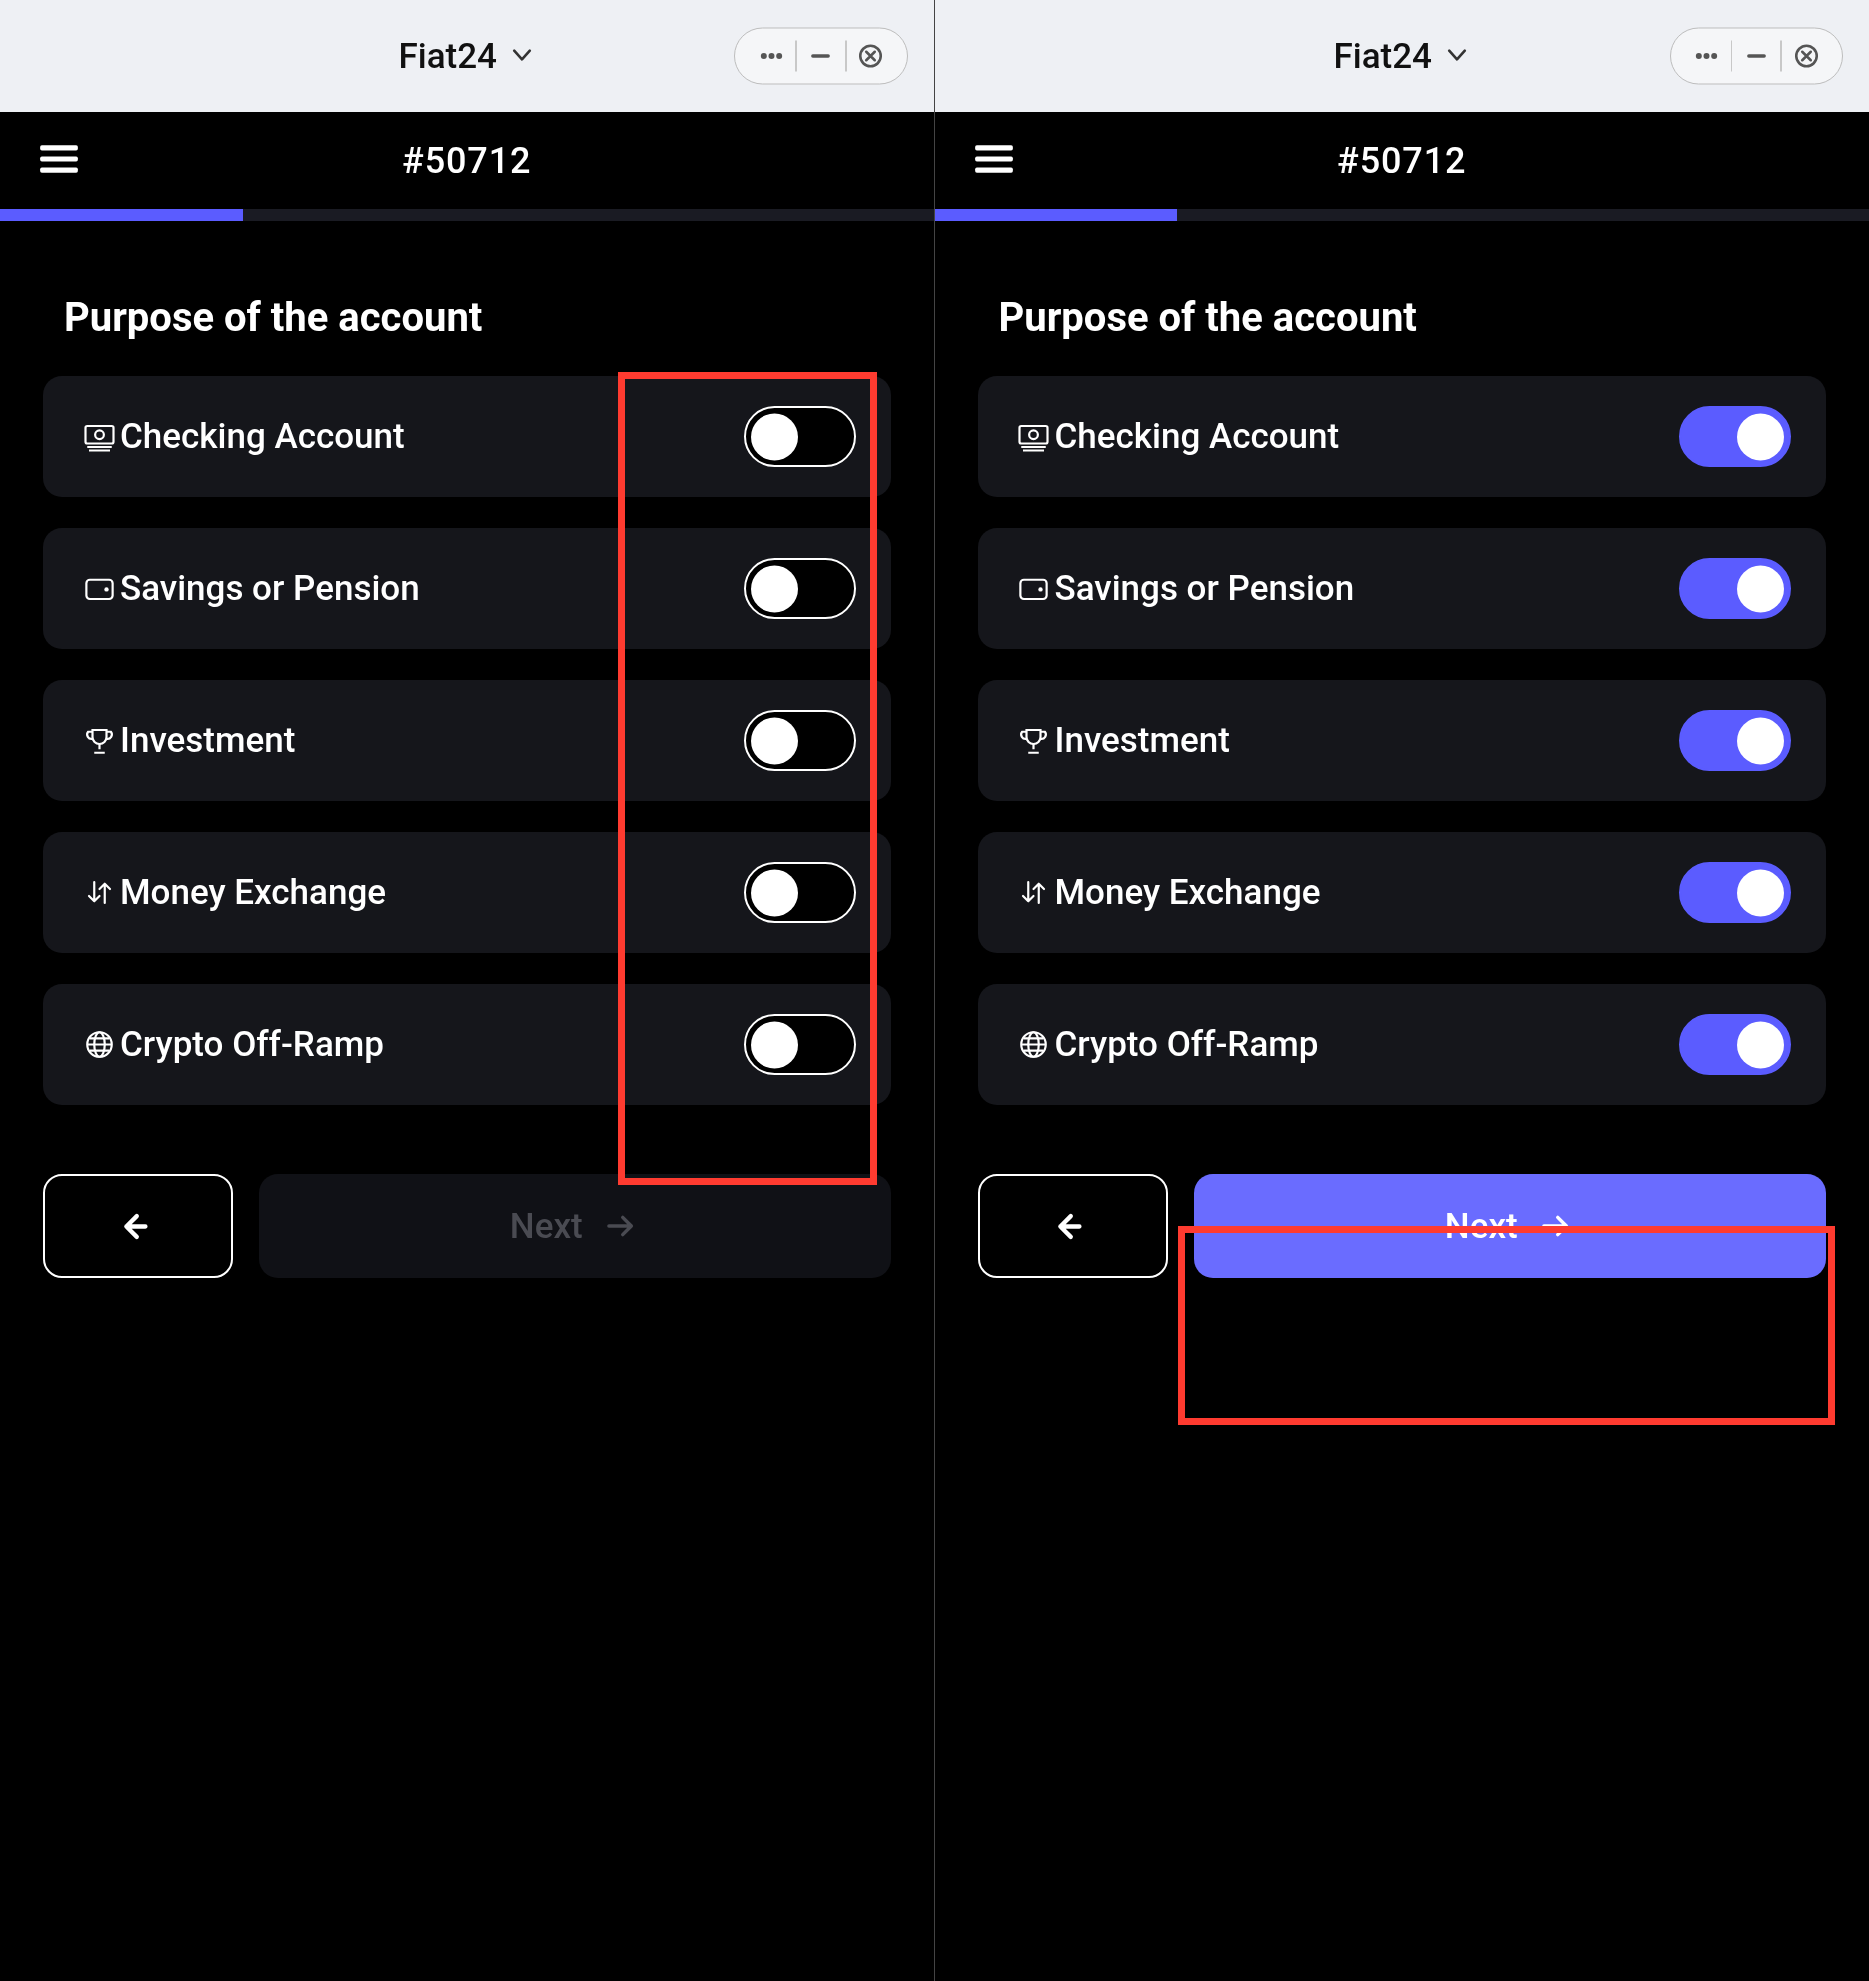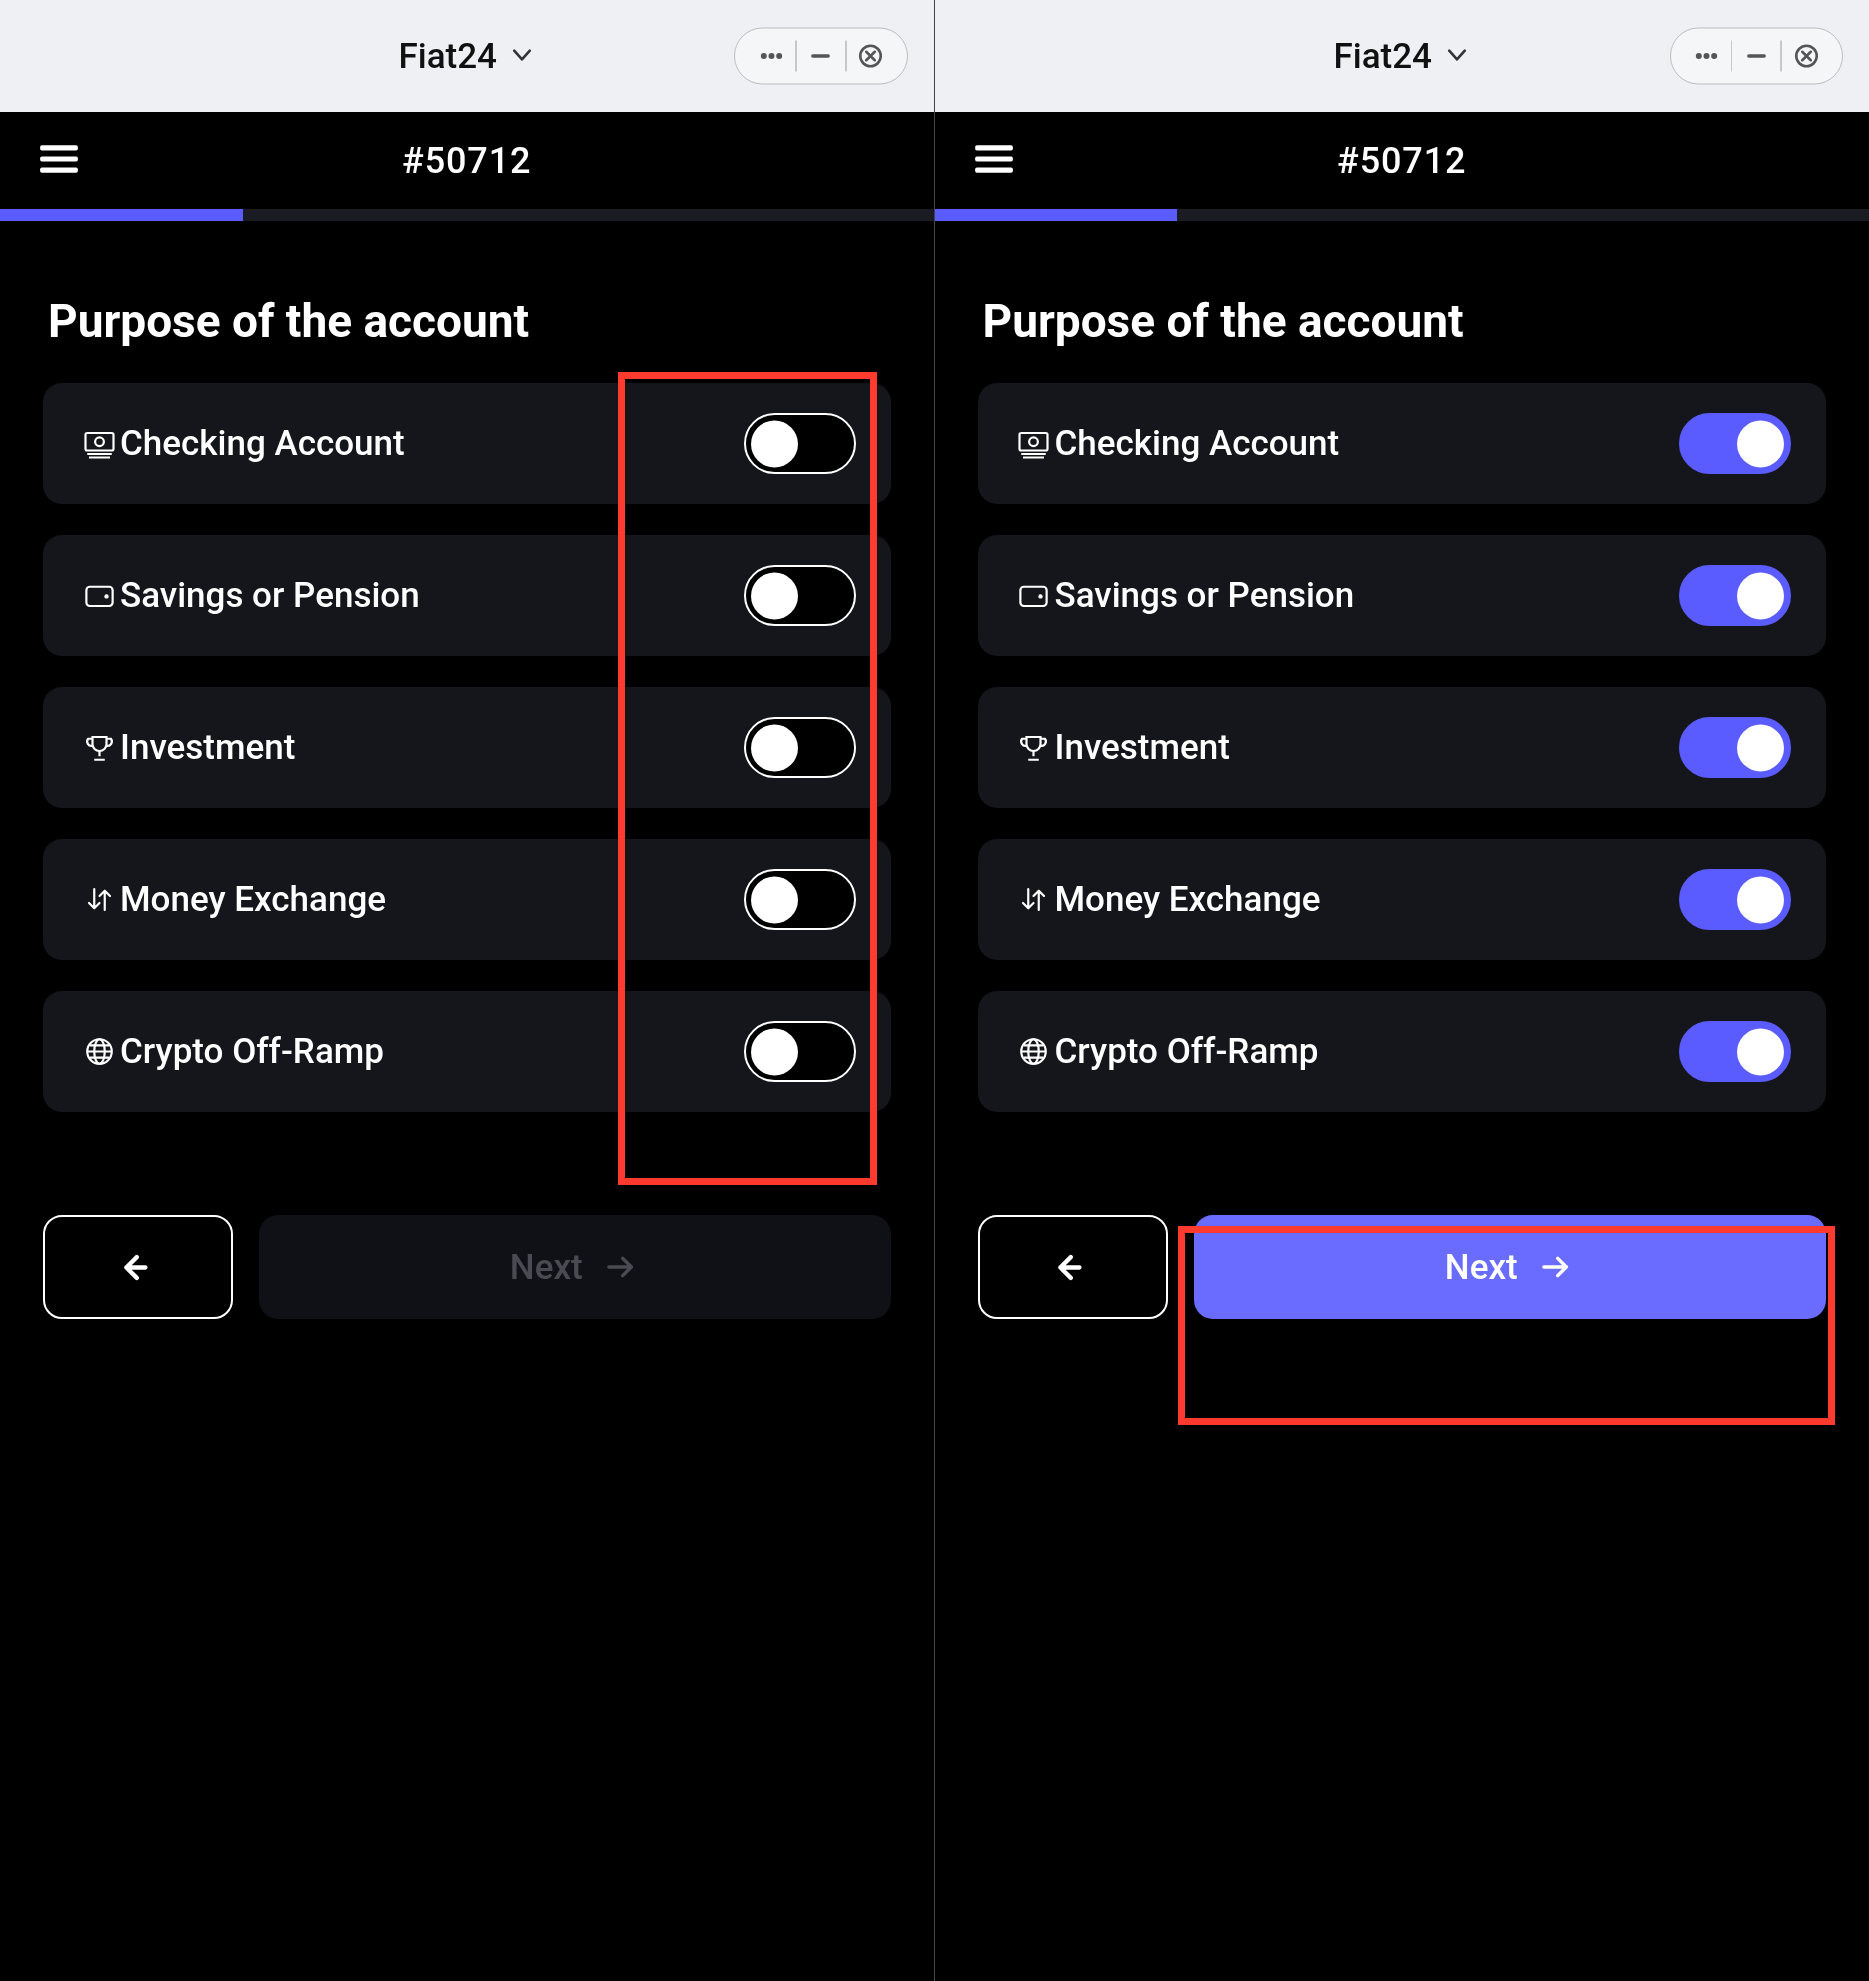--- a/index.html
+++ b/index.html
@@ -114,23 +114,23 @@
   }
 
   
   .content {
     padding: 52px 43px 0 43px;
     flex: 1;
     display: flex;
     flex-direction: column;
   }
   .section-title {
-    font-size: 46px;
+    font-size: 40px;
     font-weight: 700;
-    margin: 21px 0 35px 5px;
+    margin: 21px 0 35px 21px;
   }
   .options {
     display: flex;
     flex-direction: column;
     gap: 31px;
   }
   .option-row {
     background: #15161b;
     border-radius: 19px;
     height: 121px;
@@ -186,21 +186,21 @@
     position: absolute;
     border: 7px solid #ff3b30;
     pointer-events: none;
     z-index: 50;
   }
 
   
   .bottom-nav {
     display: flex;
     gap: 26px;
-    margin-top: 103px;
+    margin-top: 69px;
   }
   .back-btn {
     width: 190px;
     height: 104px;
     border: 2.6px solid #fff;
     border-radius: 19px;
     background: #000;
     display: flex;
     align-items: center;
     justify-content: center;

